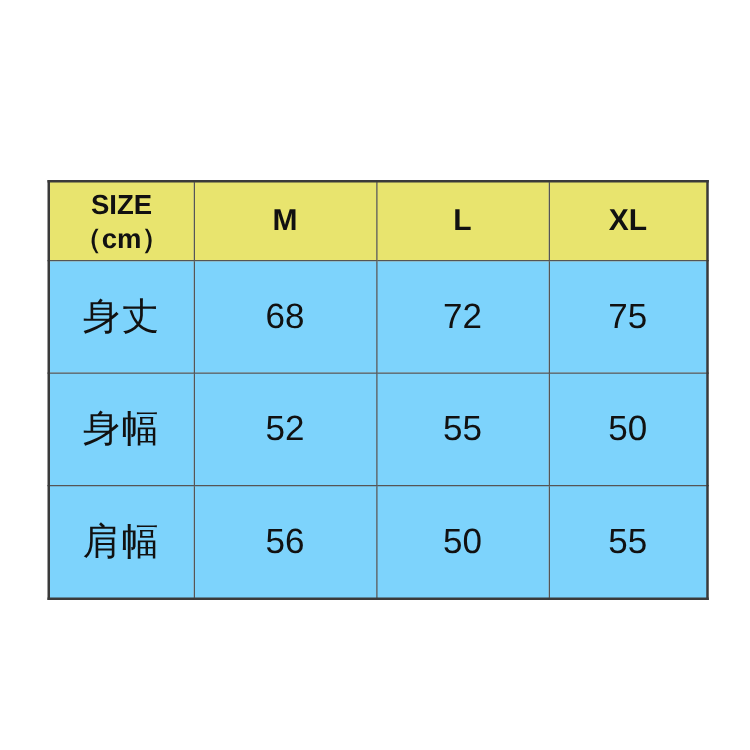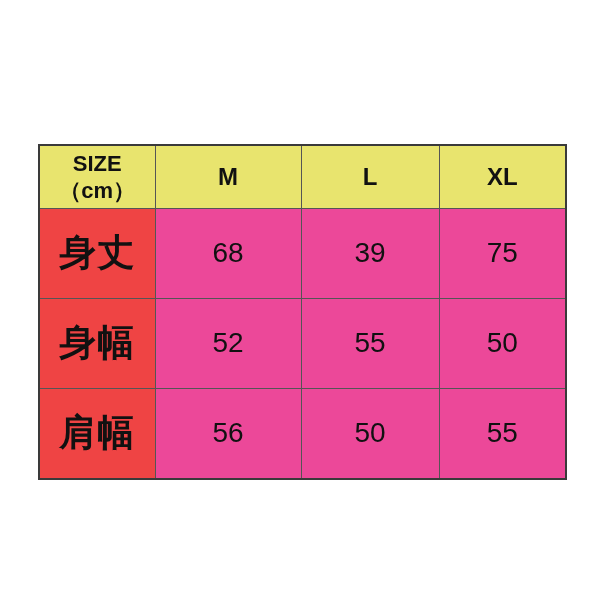--- a/index.html
+++ b/index.html
@@ -43,27 +43,27 @@
     height: 62px;
   }
   table.size-table thead th.corner {
     font-size: 22px;
     line-height: 1.25;
   }
   table.size-table thead th.corner span {
     display: block;
   }
   table.size-table tbody th {
-    background: #ef4444;
-    font-weight: 700;
-    font-size: 37px;
+    background: #7dd3fc;
+    font-weight: 400;
+    font-size: 30px;
     letter-spacing: 1px;
   }
   table.size-table tbody td {
-    background: #ec4899;
+    background: #7dd3fc;
     font-weight: 400;
     font-size: 28px;
     height: 68px;
   }
 </style>
 </head>
 <body>
 
 <div class="page">
   <table class="size-table">
@@ -81,21 +81,21 @@
         </th>
         <th>M</th>
         <th>L</th>
         <th>XL</th>
       </tr>
     </thead>
     <tbody>
       <tr>
         <th>身丈</th>
         <td>68</td>
-        <td>39</td>
+        <td>72</td>
         <td>75</td>
       </tr>
       <tr>
         <th>身幅</th>
         <td>52</td>
         <td>55</td>
         <td>50</td>
       </tr>
       <tr>
         <th>肩幅</th>

